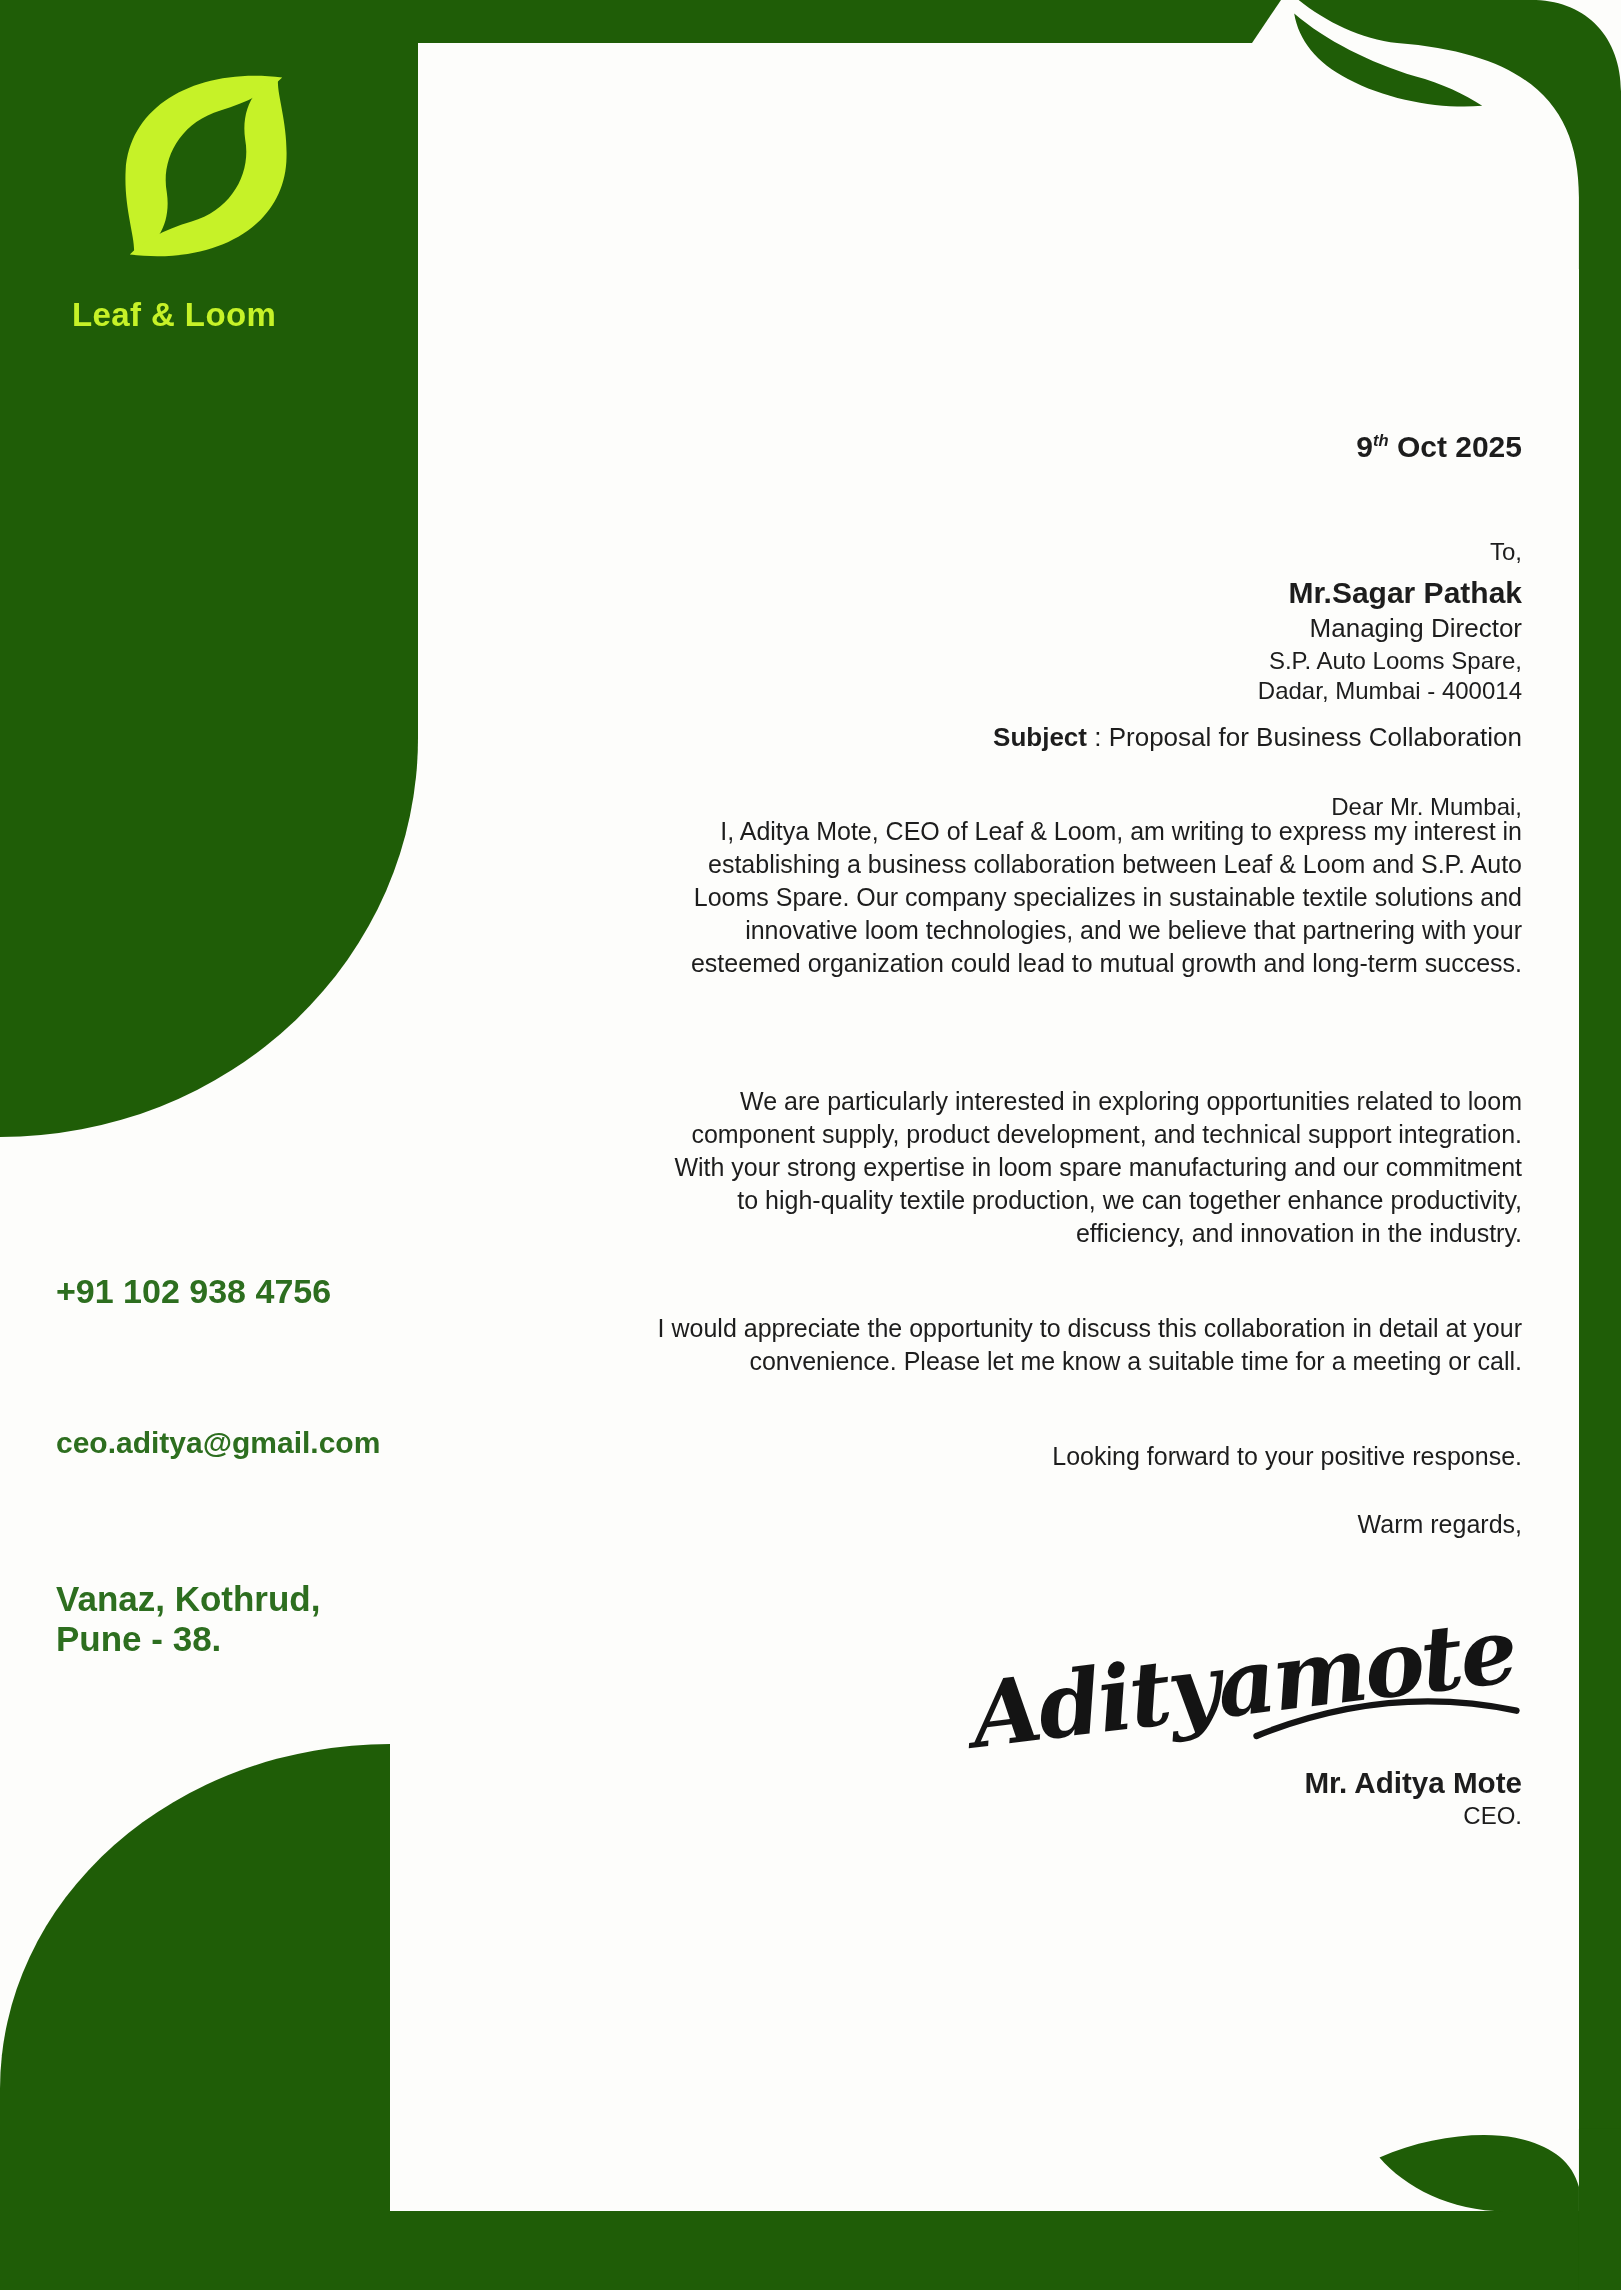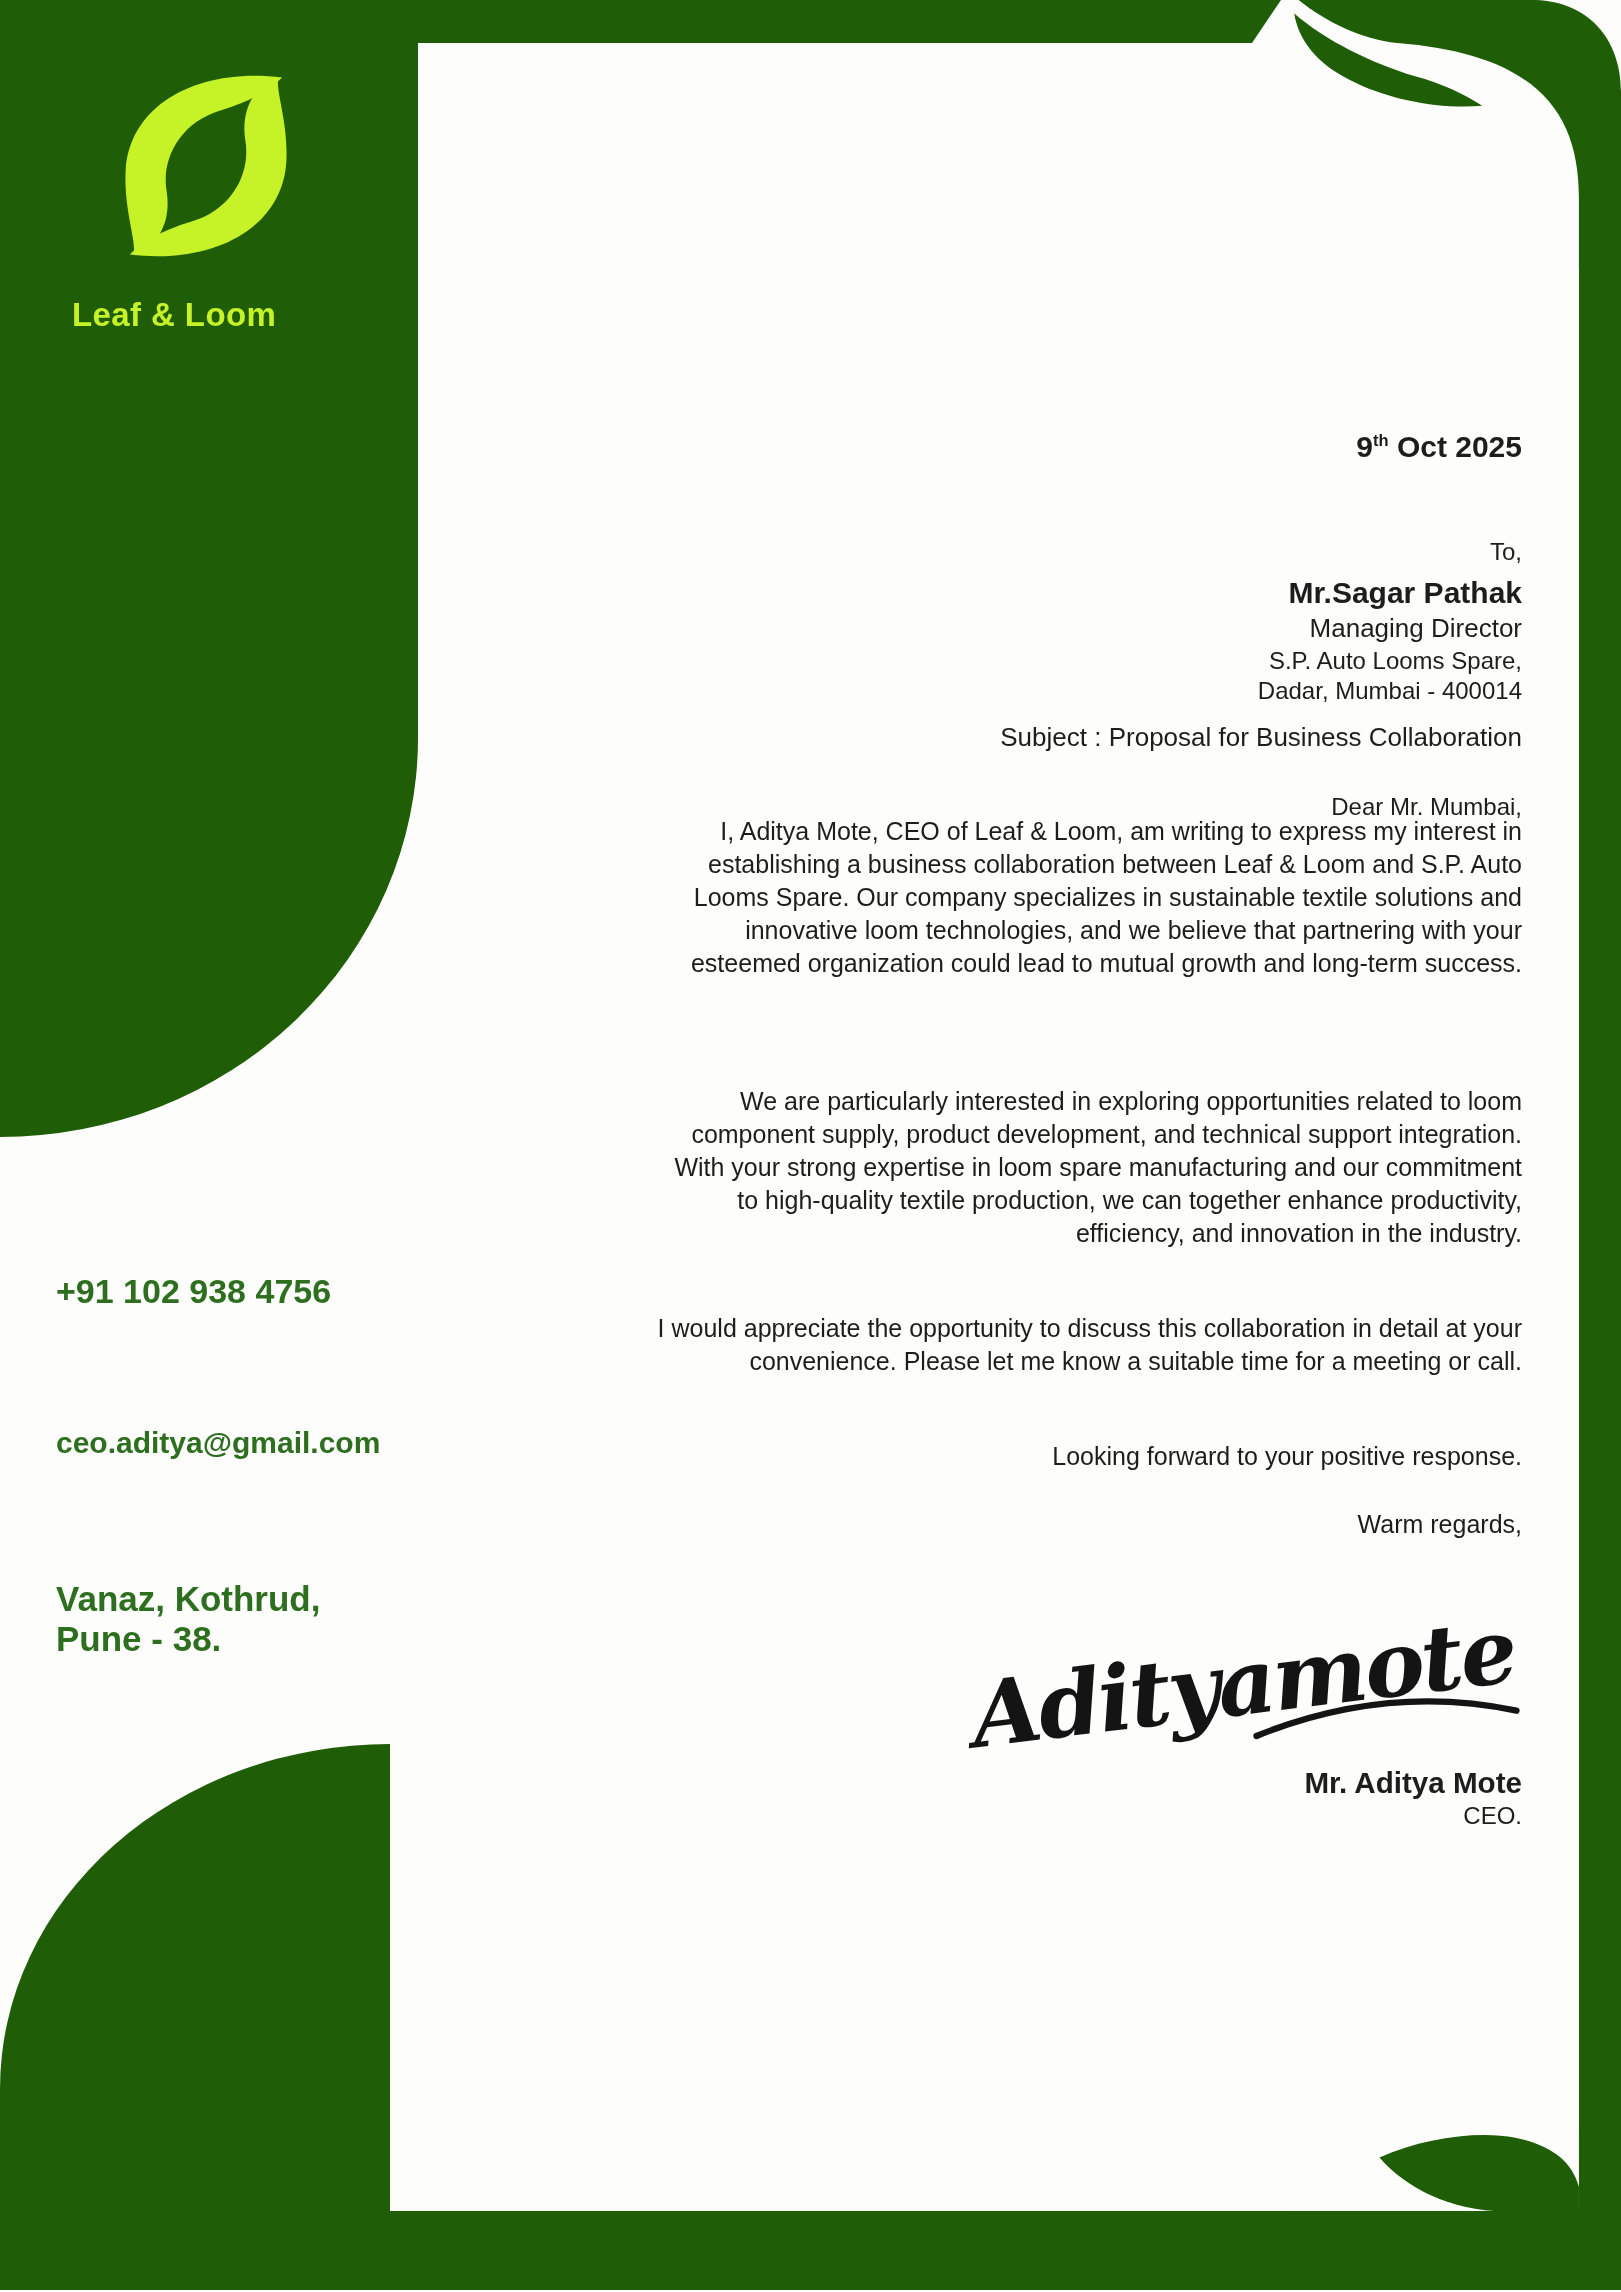--- a/index.html
+++ b/index.html
@@ -40,28 +40,28 @@
   }
 
   
   .contact-phone{position:absolute;left:56px;top:1272px;color:var(--textgreen);font-size:34px;font-weight:700;}
   .contact-email{position:absolute;left:56px;top:1426px;color:var(--textgreen);font-size:30px;font-weight:700;}
   .contact-address{position:absolute;left:56px;top:1579px;color:var(--textgreen);font-size:35px;font-weight:700;line-height:40px;}
 
   
   .rblock{position:absolute;right:99px;text-align:right;color:var(--ink);}
   .date{top:430px;font-size:30px;font-weight:700;}
-  .date .sup{font-size:0.55em;vertical-align:super;}
+  .date .sup{font-size:0.55em;vertical-align:super;font-style:italic;}
   .recipient{top:536px;}
   .r-to{font-size:24px;line-height:31px;}
   .r-name{font-size:30px;font-weight:700;line-height:35px;margin-top:8px;}
   .r-title{font-size:26px;line-height:36px;}
   .r-org,.r-city{font-size:24px;line-height:29.6px;}
   .subject{top:722px;font-size:26px;}
-  .subject b{font-weight:400;text-align:center;}
+  .subject b{font-weight:700;text-align:center;}
   .salutation{top:793px;font-size:24px;}
   .para{width:873px;font-size:25px;line-height:33px;}
   .para1{top:815px;}
   .para2{top:1085px;}
   .para3{top:1312px;}
   .looking{top:1442px;font-size:25px;}
   .warm{top:1510px;font-size:25px;margin-left:22px;}
 
   
   .sig-script{

